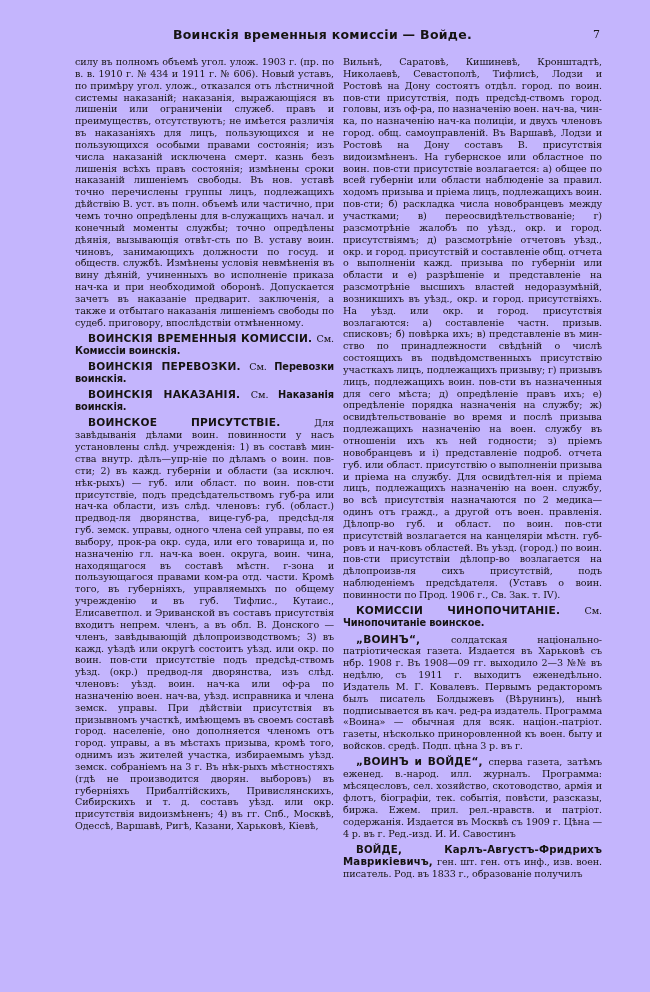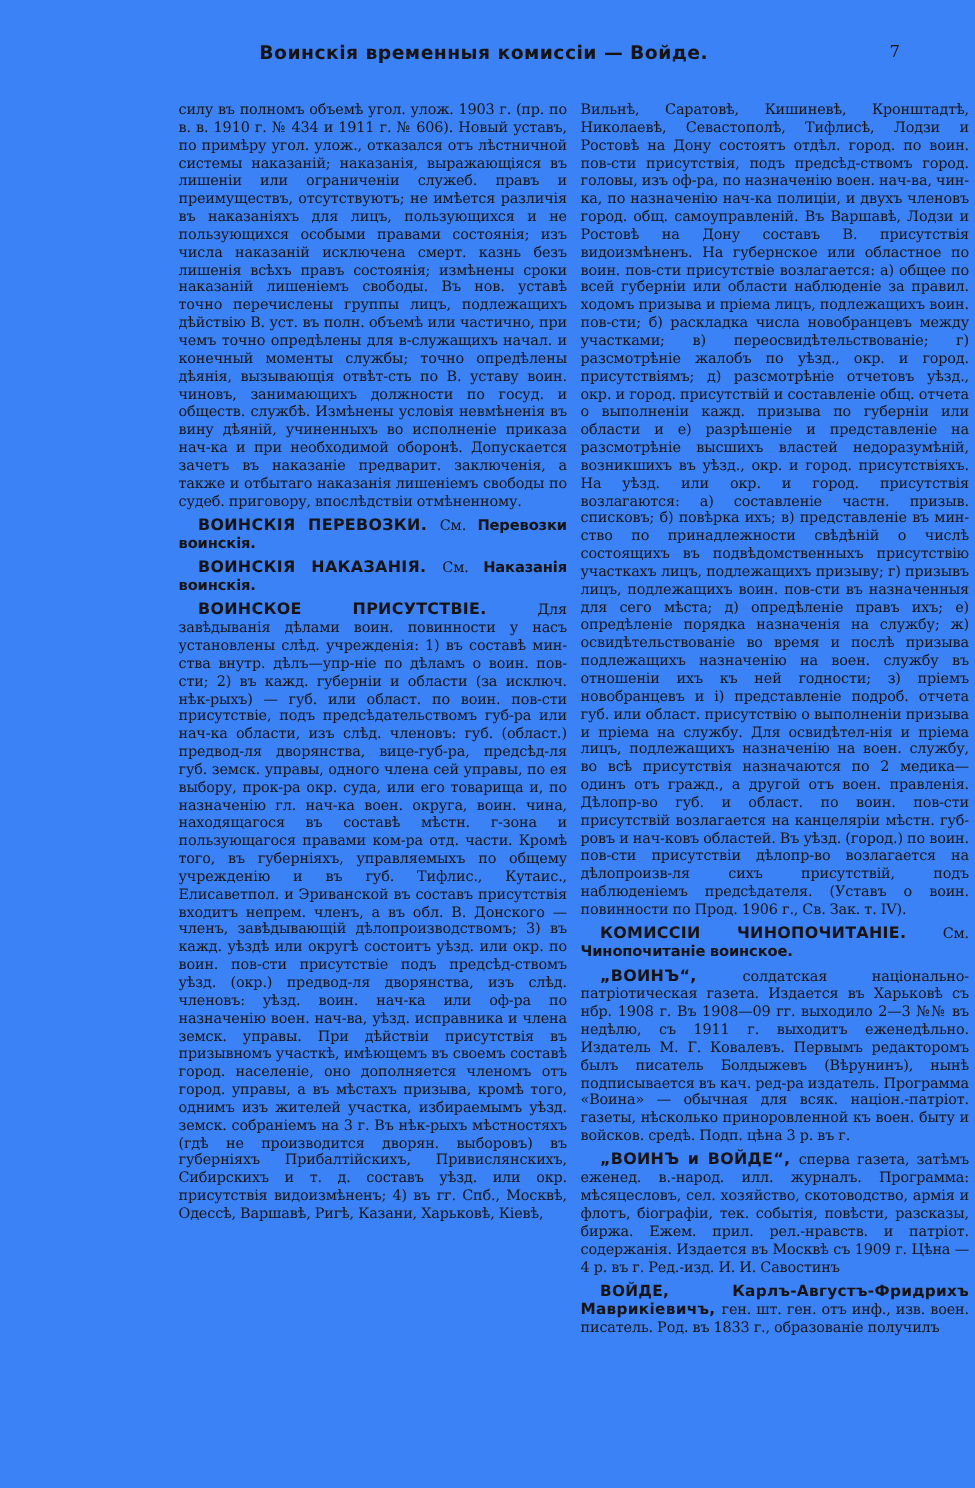--- a/index.html
+++ b/index.html
@@ -4,45 +4,44 @@
 <style>
   html,body{margin:0;padding:0;}
   body{
     width:650px;height:992px;
     background:#fdfdfb;
     font-family:"DejaVu Serif", serif;
     color:#161412;
     -webkit-font-smoothing:antialiased;
     overflow:hidden;
   }
-  .page{position:relative;width:650px;height:992px;background:#3b82f6;}
+  .page{position:relative;width:650px;height:992px;background:#c4b5fd;}
   .header{
     position:absolute;left:75px;top:27px;width:525px;height:18px;
     font-family:"DejaVu Sans", sans-serif;
   }
   .running-title{
     position:absolute;left:0;right:30px;text-align:center;
     font-weight:bold;font-size:12.5px;letter-spacing:0.3px;
     white-space:nowrap;
   }
   .page-number{
     position:absolute;right:0;top:1px;
     font-family:"DejaVu Serif", serif;
     font-size:11px;font-weight:normal;
   }
   .columns{
     position:absolute;left:75px;top:52px;width:527px;height:820px;
   }
   .column{
-    position:absolute;top:16px;width:259px;height:820px;
+    position:absolute;top:4px;width:259px;height:820px;
     font-size:9.6px;line-height:11.85px;
     text-align:justify;
     letter-spacing:-0.1px;
     word-spacing:-0.2px;
-    margin-left:44px;
   }
   #col-left{left:0;}
   #col-right{left:268px;}
   .block{margin:0;padding:0;}
   .block.entry{margin-top:4.5px;text-indent:13px;}
   .block.continuation{margin-top:0;text-indent:0;}
   .entry-heading{
     font-family:"DejaVu Sans", sans-serif;
     font-weight:bold;
     font-size:10.6px;
@@ -60,20 +59,21 @@
 <body>
 
 <div class="page">
   <div class="header">
     <div class="running-title">Воинскія временныя комиссіи — Войде.</div>
     <div class="page-number">7</div>
   </div>
   <div class="columns">
     <div class="column" id="col-left">
         <p class="block continuation"><span>силу въ полномъ объемѣ угол. улож. 1903 г. (пр. по в. в. 1910 г. № 434 и 1911 г. № 606). Новый уставъ, по примѣру угол. улож., отказался отъ лѣстничной системы наказаній; наказанія, выражающіяся въ лишеніи или ограниченіи служеб. правъ и преимуществъ, отсутствуютъ; не имѣется различія въ наказаніяхъ для лицъ, пользующихся и не пользующихся особыми правами состоянія; изъ числа наказаній исключена смерт. казнь безъ лишенія всѣхъ правъ состоянія; измѣнены сроки наказаній лишеніемъ свободы. Въ нов. уставѣ точно перечислены группы лицъ, подлежащихъ дѣйствію В. уст. въ полн. объемѣ или частично, при чемъ точно опредѣлены для в-служащихъ начал. и конечный моменты службы; точно опредѣлены дѣянія, вызывающія отвѣт-сть по В. уставу воин. чиновъ, занимающихъ должности по госуд. и обществ. службѣ. Измѣнены условія невмѣненія въ вину дѣяній, учиненныхъ во исполненіе приказа нач-ка и при необходимой оборонѣ. Допускается зачетъ въ наказаніе предварит. заключенія, а также и отбытаго наказанія лишеніемъ свободы по судеб. приговору, впослѣдствіи отмѣненному.</span></p>
+        <p class="block entry"><span class="entry-heading">ВОИНСКІЯ ВРЕМЕННЫЯ КОМИССІИ. </span><span class="see-label">См. </span><span class="cross-ref">Комиссіи воинскія.</span></p>
         <p class="block entry"><span class="entry-heading">ВОИНСКІЯ ПЕРЕВОЗКИ. </span><span class="see-label">См. </span><span class="cross-ref">Перевозки воинскія.</span></p>
         <p class="block entry"><span class="entry-heading">ВОИНСКІЯ НАКАЗАНІЯ. </span><span class="see-label">См. </span><span class="cross-ref">Наказанія воинскія.</span></p>
         <p class="block entry"><span class="entry-heading">ВОИНСКОЕ ПРИСУТСТВІЕ. </span><span>Для завѣдыванія дѣлами воин. повинности у насъ установлены слѣд. учрежденія: 1) въ составѣ мин-ства внутр. дѣлъ—упр-ніе по дѣламъ о воин. пов-сти; 2) въ кажд. губерніи и области (за исключ. нѣк-рыхъ) — губ. или област. по воин. пов-сти присутствіе, подъ предсѣдательствомъ губ-ра или нач-ка области, изъ слѣд. членовъ: губ. (област.) предвод-ля дворянства, вице-губ-ра, предсѣд-ля губ. земск. управы, одного члена сей управы, по ея выбору, прок-ра окр. суда, или его товарища и, по назначенію гл. нач-ка воен. округа, воин. чина, находящагося въ составѣ мѣстн. г-зона и пользующагося правами ком-ра отд. части. Кромѣ того, въ губерніяхъ, управляемыхъ по общему учрежденію и въ губ. Тифлис., Кутаис., Елисаветпол. и Эриванской въ составъ присутствія входитъ непрем. членъ, а въ обл. В. Донского — членъ, завѣдывающій дѣлопроизводствомъ; 3) въ кажд. уѣздѣ или округѣ состоитъ уѣзд. или окр. по воин. пов-сти присутствіе подъ предсѣд-ствомъ уѣзд. (окр.) предвод-ля дворянства, изъ слѣд. членовъ: уѣзд. воин. нач-ка или оф-ра по назначенію воен. нач-ва, уѣзд. исправника и члена земск. управы. При дѣйствіи присутствія въ призывномъ участкѣ, имѣющемъ въ своемъ составѣ город. населеніе, оно дополняется членомъ отъ город. управы, а въ мѣстахъ призыва, кромѣ того, однимъ изъ жителей участка, избираемымъ уѣзд. земск. собраніемъ на 3 г. Въ нѣк-рыхъ мѣстностяхъ (гдѣ не производится дворян. выборовъ) въ губерніяхъ Прибалтійскихъ, Привислянскихъ, Сибирскихъ и т. д. составъ уѣзд. или окр. присутствія видоизмѣненъ; 4) въ гг. Спб., Москвѣ, Одессѣ, Варшавѣ, Ригѣ, Казани, Харьковѣ, Кіевѣ,</span></p>
       </div>
     <div class="column" id="col-right">
         <p class="block continuation"><span>Вильнѣ, Саратовѣ, Кишиневѣ, Кронштадтѣ, Николаевѣ, Севастополѣ, Тифлисѣ, Лодзи и Ростовѣ на Дону состоятъ отдѣл. город. по воин. пов-сти присутствія, подъ предсѣд-ствомъ город. головы, изъ оф-ра, по назначенію воен. нач-ва, чин-ка, по назначенію нач-ка полиціи, и двухъ членовъ город. общ. самоуправленій. Въ Варшавѣ, Лодзи и Ростовѣ на Дону составъ В. присутствія видоизмѣненъ. На губернское или областное по воин. пов-сти присутствіе возлагается: а) общее по всей губерніи или области наблюденіе за правил. ходомъ призыва и пріема лицъ, подлежащихъ воин. пов-сти; б) раскладка числа новобранцевъ между участками; в) переосвидѣтельствованіе; г) разсмотрѣніе жалобъ по уѣзд., окр. и город. присутствіямъ; д) разсмотрѣніе отчетовъ уѣзд., окр. и город. присутствій и составленіе общ. отчета о выполненіи кажд. призыва по губерніи или области и е) разрѣшеніе и представленіе на разсмотрѣніе высшихъ властей недоразумѣній, возникшихъ въ уѣзд., окр. и город. присутствіяхъ. На уѣзд. или окр. и город. присутствія возлагаются: а) составленіе частн. призыв. списковъ; б) повѣрка ихъ; в) представленіе въ мин-ство по принадлежности свѣдѣній о числѣ состоящихъ въ подвѣдомственныхъ присутствію участкахъ лицъ, подлежащихъ призыву; г) призывъ лицъ, подлежащихъ воин. пов-сти въ назначенныя для сего мѣста; д) опредѣленіе правъ ихъ; е) опредѣленіе порядка назначенія на службу; ж) освидѣтельствованіе во время и послѣ призыва подлежащихъ назначенію на воен. службу въ отношеніи ихъ къ ней годности; з) пріемъ новобранцевъ и і) представленіе подроб. отчета губ. или област. присутствію о выполненіи призыва и пріема на службу. Для освидѣтел-нія и пріема лицъ, подлежащихъ назначенію на воен. службу, во всѣ присутствія назначаются по 2 медика—одинъ отъ гражд., а другой отъ воен. правленія. Дѣлопр-во губ. и област. по воин. пов-сти присутствій возлагается на канцеляріи мѣстн. губ-ровъ и нач-ковъ областей. Въ уѣзд. (город.) по воин. пов-сти присутствіи дѣлопр-во возлагается на дѣлопроизв-ля сихъ присутствій, подъ наблюденіемъ предсѣдателя. (Уставъ о воин. повинности по Прод. 1906 г., Св. Зак. т. IV).</span></p>
         <p class="block entry"><span class="entry-heading">КОМИССІИ ЧИНОПОЧИТАНІЕ. </span><span class="see-label">См. </span><span class="cross-ref">Чинопочитаніе воинское.</span></p>
         <p class="block entry"><span class="entry-heading">„ВОИНЪ“, </span><span>солдатская національно-патріотическая газета. Издается въ Харьковѣ съ нбр. 1908 г. Въ 1908—09 гг. выходило 2—3 №№ въ недѣлю, съ 1911 г. выходитъ еженедѣльно. Издатель М. Г. Ковалевъ. Первымъ редакторомъ былъ писатель Болдыжевъ (Вѣрунинъ), нынѣ подписывается въ кач. ред-ра издатель. Программа «Воина» — обычная для всяк. націон.-патріот. газеты, нѣсколько приноровленной къ воен. быту и войсков. средѣ. Подп. цѣна 3 р. въ г.</span></p>
         <p class="block entry"><span class="entry-heading">„ВОИНЪ и ВОЙДЕ“, </span><span>сперва газета, затѣмъ еженед. в.-народ. илл. журналъ. Программа: мѣсяцесловъ, сел. хозяйство, скотоводство, армія и флотъ, біографіи, тек. событія, повѣсти, разсказы, биржа. Ежем. прил. рел.-нравств. и патріот. содержанія. Издается въ Москвѣ съ 1909 г. Цѣна — 4 р. въ г. Ред.-изд. И. И. Савостинъ</span></p>
         <p class="block entry"><span class="entry-heading person">ВОЙДЕ, Карлъ-Августъ-Фридрихъ Маврикіевичъ, </span><span>ген. шт. ген. отъ инф., изв. воен. писатель. Род. въ 1833 г., образованіе получилъ</span></p>

